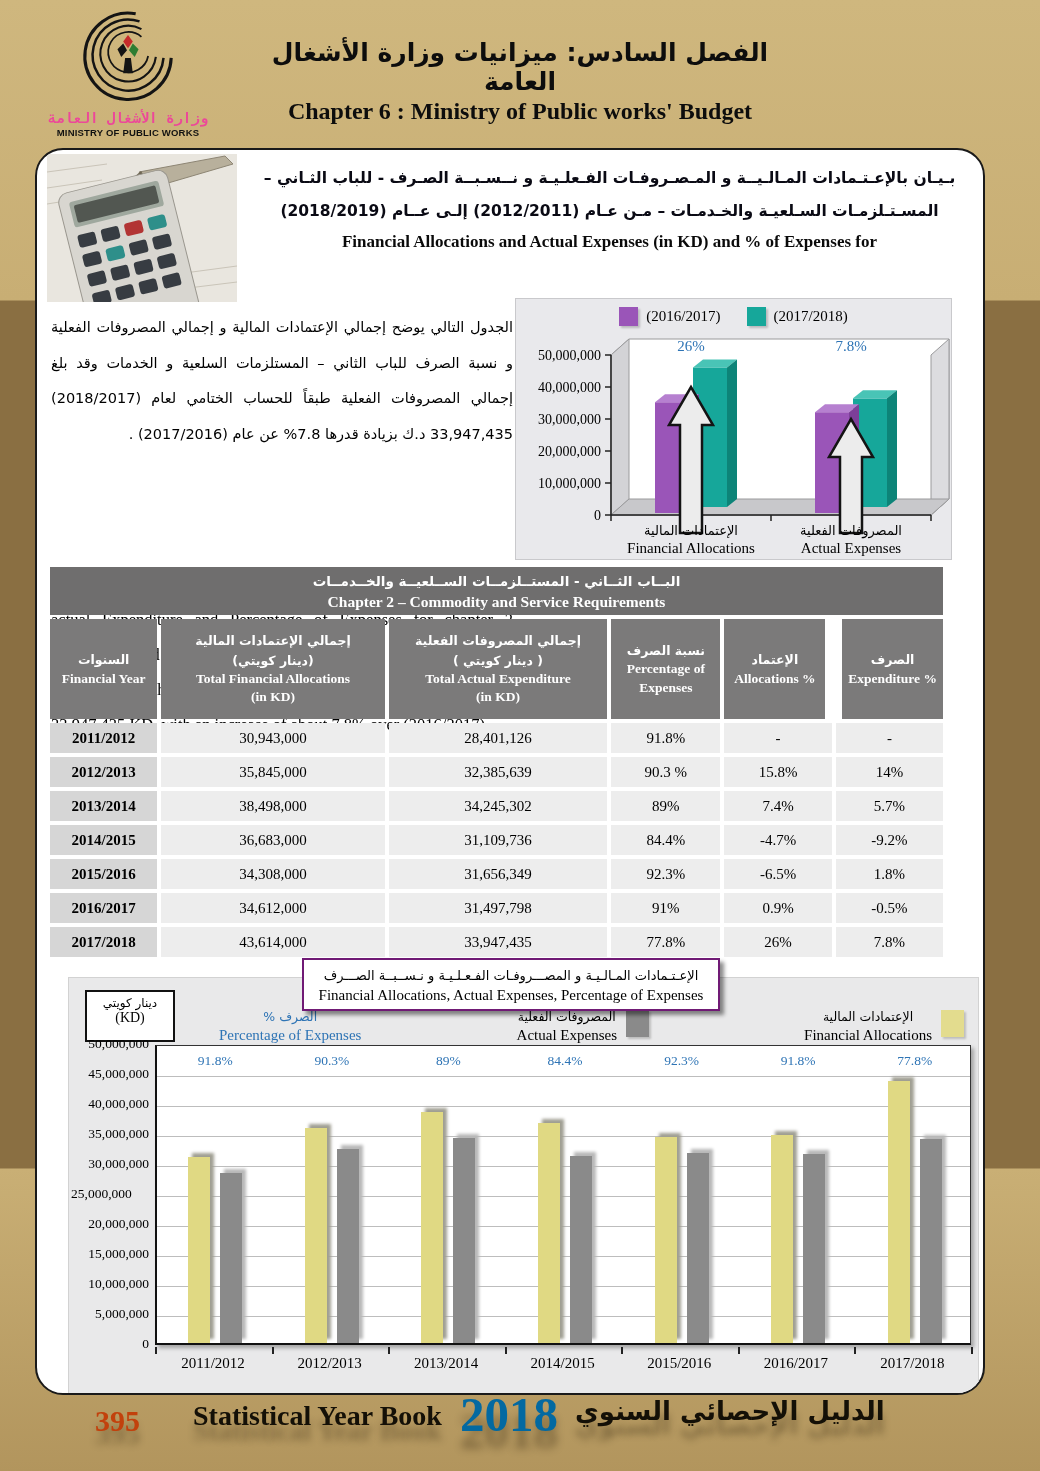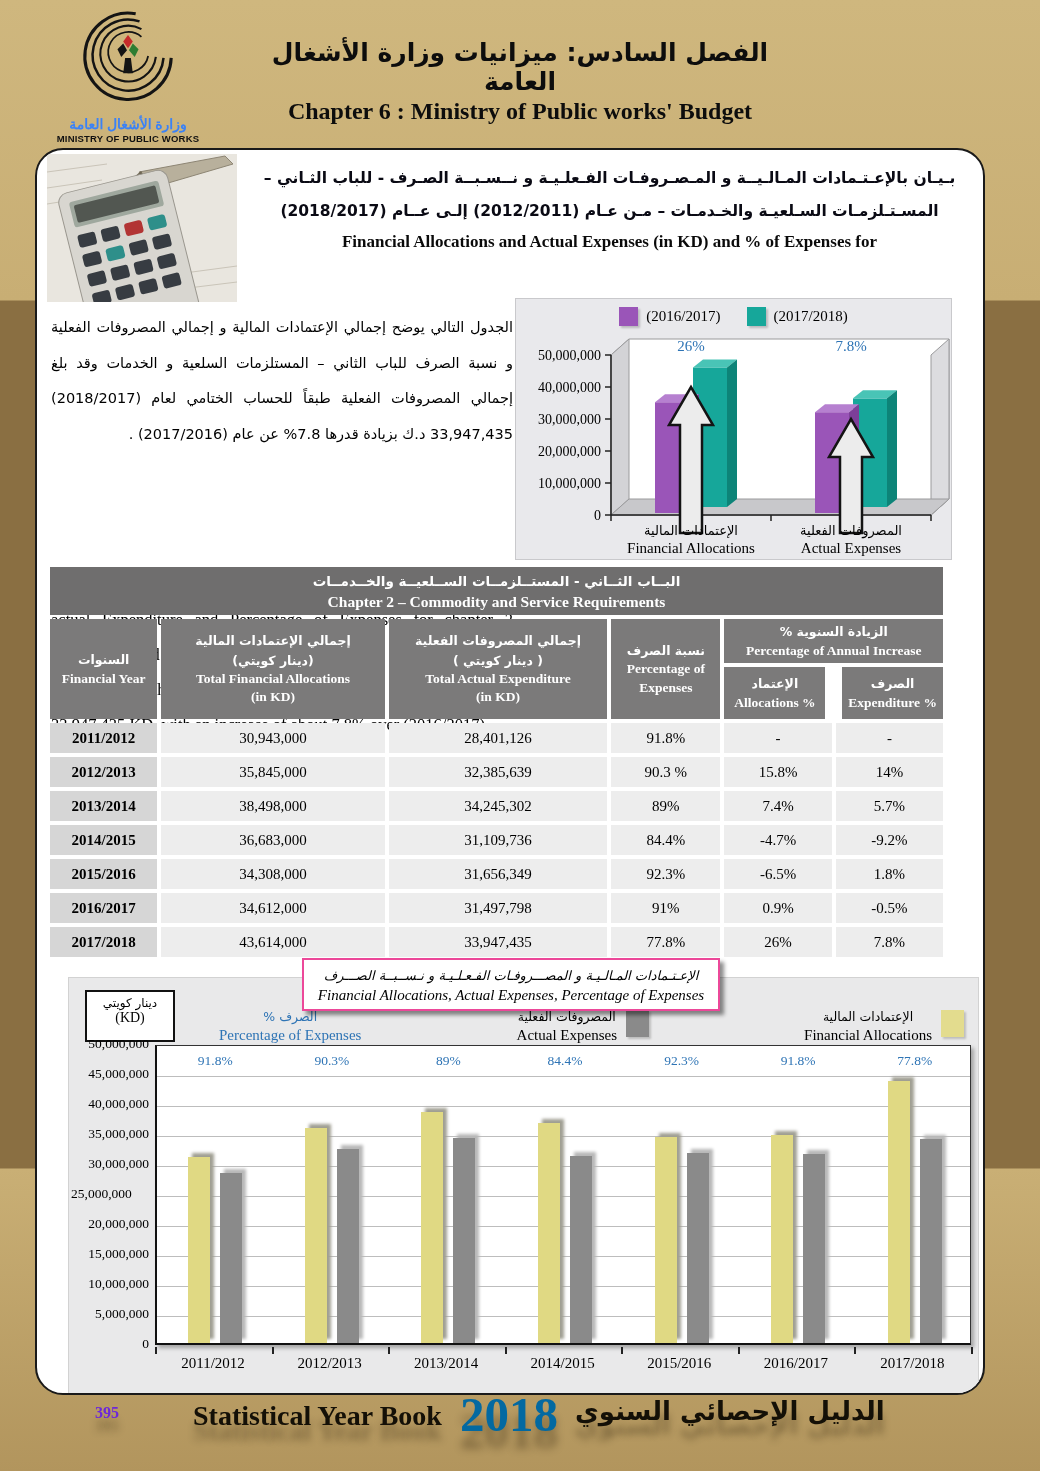--- a/index.html
+++ b/index.html
@@ -3,21 +3,21 @@
 <meta charset="utf-8">
 <style>
   * { box-sizing: border-box; margin: 0; padding: 0; }
   body {
     width: 1040px; height: 1471px; position: relative; overflow: hidden;
     font-family: "Liberation Serif", "DejaVu Serif", serif;
     background: linear-gradient(180deg,#cfb77e 0,#c8ae74 300px,#8a6f42 301px,#8a6f42 1168px,#c9af75 1169px,#b2955d 100%);
   }
   
   .logo { position:absolute; left:28px; top:8px; width:200px; text-align:center; }
-  .logo-ar { font-family:Liberation Serif, serif; font-weight:bold; font-size:14px; color:#3b82f6; margin-top:8px;}
+  .logo-ar { font-family:Liberation Mono, monospace; font-weight:bold; font-size:14px; color:#ec4899; margin-top:2px;}
   .logo-en { font-family:"Liberation Sans",sans-serif; font-weight:bold; font-size:9.5px; color:#111; letter-spacing:.2px;}
   .h-title-ar { position:absolute; left:240px; top:38px; width:560px; text-align:center;
     font-family:"DejaVu Sans",sans-serif; font-weight:bold; font-size:25px; color:#0d0d0d; }
   .h-title-en { position:absolute; left:200px; top:98px; width:640px; text-align:center;
     font-weight:bold; font-size:24px; color:#0d0d0d; }
   
   .content-box { position:absolute; left:35px; top:148px; width:950px; height:1247px;
     background:#fff; border:2px solid #1a1a1a; border-radius:28px; overflow:hidden; }
   .calc { position:absolute; left:10px; top:4px; width:190px; height:148px; overflow:hidden; }
   .hero-titles { position:absolute; left:205px; top:12px; width:735px; text-align:center; }
@@ -49,21 +49,21 @@
   .th-annual { flex:220 0 0; display:flex; flex-direction:column; gap:4px; }
   .annual-top { flex:0 0 44px; }
   .annual-sub { flex:1; display:flex; gap:17px; }
   .annual-sub .th { flex:1; }
   .t-row { display:flex; gap:4px; margin-top:4px; height:30px; }
   .t-row div { text-align:center; line-height:30px; font-size:15px; }
   .t-row .year { background:#d6d6d6; font-weight:bold; }
   .t-row .val { background:#ededed; }
   
   .c2-title { position:absolute; left:265px; top:808px; width:418px; background:#fff;
-    border:2px solid #ec4899; box-shadow:4px 4px 4px rgba(0,0,0,.45); text-align:center; padding:5px 4px; z-index:5;font-style:italic;}
+    border:2px solid #701a75; box-shadow:4px 4px 4px rgba(0,0,0,.45); text-align:center; padding:5px 4px; z-index:5;}
   .c2-title .l1 { font-family:"DejaVu Sans",sans-serif; font-size:13px; line-height:1.7;}
   .c2-title .l2 { font-size:15px; }
   .c2-panel { position:absolute; left:31px; top:827px; width:911px; height:417px;
     background:#e9e9ea; border:1px solid #d2d2d2; }
   .kd-box { position:absolute; left:16px; top:12px; width:90px; height:52px; background:#fff;
     border:2px solid #111; text-align:center; padding-top:4px; }
   .kd-box .a { font-family:"DejaVu Sans",sans-serif; font-size:12px; }
   .kd-box .e { font-size:14px; }
   .c2-legend { position:absolute; left:150px; top:30px; width:745px; display:flex; justify-content:space-between; z-index:2;}
   .leg-item { display:flex; align-items:flex-start; gap:9px; text-align:center; }
@@ -77,21 +77,21 @@
     border-top:1px solid #333; border-right:1px solid #333; border-left:2px solid #111; border-bottom:2px solid #111;
     box-shadow:3px 3px 4px rgba(0,0,0,.3); }
   .gline { position:absolute; left:0; right:0; height:1px; background:#bdbdbd; }
   .bar { position:absolute; bottom:0; width:22px; }
   .bar.fa { background:#e0d983; box-shadow:4px -4px 3px #a09f93; }
   .bar.ae { background:#8a8a8a; box-shadow:4px -4px 3px #b8b8b8; }
   .pctlab { position:absolute; top:7px; width:90px; text-align:center; color:#2e74b5; font-size:13.5px; }
   .xtick { position:absolute; width:2px; height:7px; background:#222; top:369px; }
   .xlab { position:absolute; top:377px; width:116px; text-align:center; font-size:15px; }
   
-  .f-num { position:absolute; left:95px; top:1404px; font-weight:bold; font-size:16px; color:#6d28d9;
+  .f-num { position:absolute; left:95px; top:1404px; font-weight:bold; font-size:30px; color:#c2410c;
     text-shadow:0 13px 7px rgba(40,28,8,.35); }
   .f-en { position:absolute; left:193px; top:1400px; font-weight:bold; font-size:28px; color:#141007;
     text-shadow:0 15px 7px rgba(40,28,8,.35); }
   .f-year { position:absolute; left:460px; top:1386px; font-weight:bold; font-size:49px; color:#0369a1;
     text-shadow:0 17px 8px rgba(40,28,8,.4); }
   .f-ar { position:absolute; left:575px; top:1396px; font-family:"DejaVu Sans",sans-serif;
     font-weight:bold; font-size:26px; color:#141007; text-shadow:0 14px 7px rgba(40,28,8,.35); }
 </style>
 </head>
 <body>
@@ -148,21 +148,21 @@
             <rect x="56" y="132" width="18" height="13" rx="3"></rect>
           <rect x="80" y="132" width="18" height="13" rx="3"></rect>
             <rect x="104" y="132" width="18" height="13" rx="3"></rect>
         </g>
       </g>
     </svg>
   </div>
 
   <div class="hero-titles">
     <div class="hero-ar" dir="rtl">بـيـان بالإعـتـمادات المـالـيــة و المـصـروفـات الفـعلـيـة و نــسـبــة الصـرف - للباب الثـاني –</div>
-    <div class="hero-ar" dir="rtl">المسـتـلزمـات السـلعيـة والخـدمـات – مـن عـام (2012/2011) إلـى عــام (2018/2017)</div>
+    <div class="hero-ar" dir="rtl">المسـتـلزمـات السـلعيـة والخـدمـات – مـن عـام (2012/2011) إلـى عــام (2018/2019)</div>
     <div class="hero-en">Financial Allocations and Actual Expenses (in KD) and % of Expenses for</div>
   </div>
 
   <div class="intro-ar">الجدول التالي يوضح إجمالي الإعتمادات المالية و إجمالي المصروفات الفعلية و نسبة الصرف للباب الثاني – المستلزمات السلعية و الخدمات وقد بلغ إجمالي المصروفات الفعلية طبقاً للحساب الختامي لعام (2018/2017) 33,947,435 د.ك بزيادة قدرها 7.8% عن عام (2017/2016) .</div>
   <div class="intro-en">The following table illustrate the total Financial Allocations and actual Expenditure and Percentage of Expenses for chapter 2 Commodity and Service Requirements. The total actual expenditure according to the final account for the year (2017/2018) was 33,947,435  KD, with an increase of about 7.8% over (2016/2017).</div>
 
   <div class="schart">
     <div class="schart-legend">
       <span class="item">
         <span class="sw purple"></span>
@@ -239,24 +239,20 @@
         <div class="a">إجمالي المصروفات الفعلية</div>
         <div class="a">( دينار كويتي )</div>
         <div class="e">Total Actual Expenditure</div>
         <div class="e">(in KD)</div>
       </div>
       <div class="th c-pct">
         <div class="a">نسبة الصرف</div>
         <div class="e">Percentage of Expenses</div>
       </div>
       <div class="th-annual">
-        <div class="th annual-top">
-          <div class="a" dir="rtl">الزيادة السنوية %</div>
-          <div class="e">Percentage of Annual Increase</div>
-        </div>
         <div class="annual-sub">
           <div class="th">
             <div class="a">الإعتماد</div>
             <div class="e">Allocations %</div>
           </div>
           <div class="th">
             <div class="a">الصرف</div>
             <div class="e">Expenditure %</div>
           </div>
         </div>

